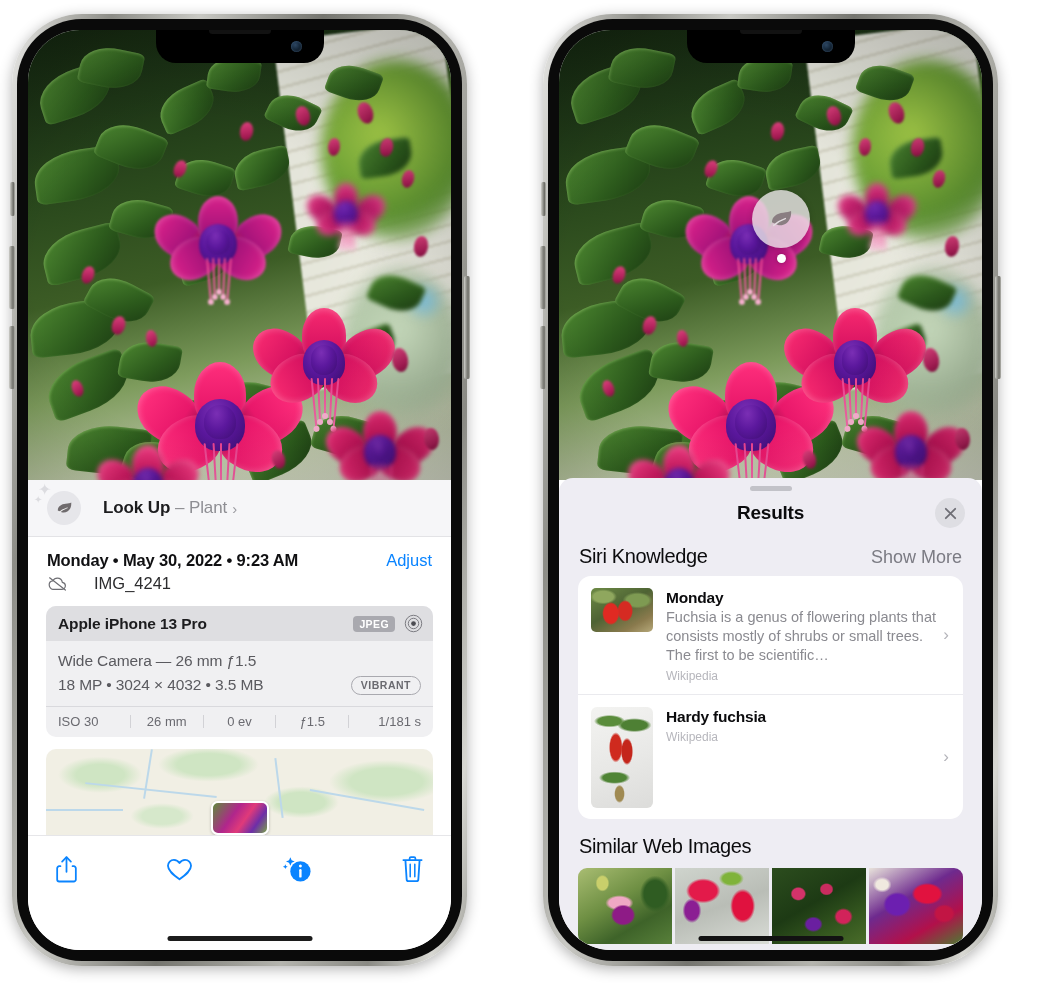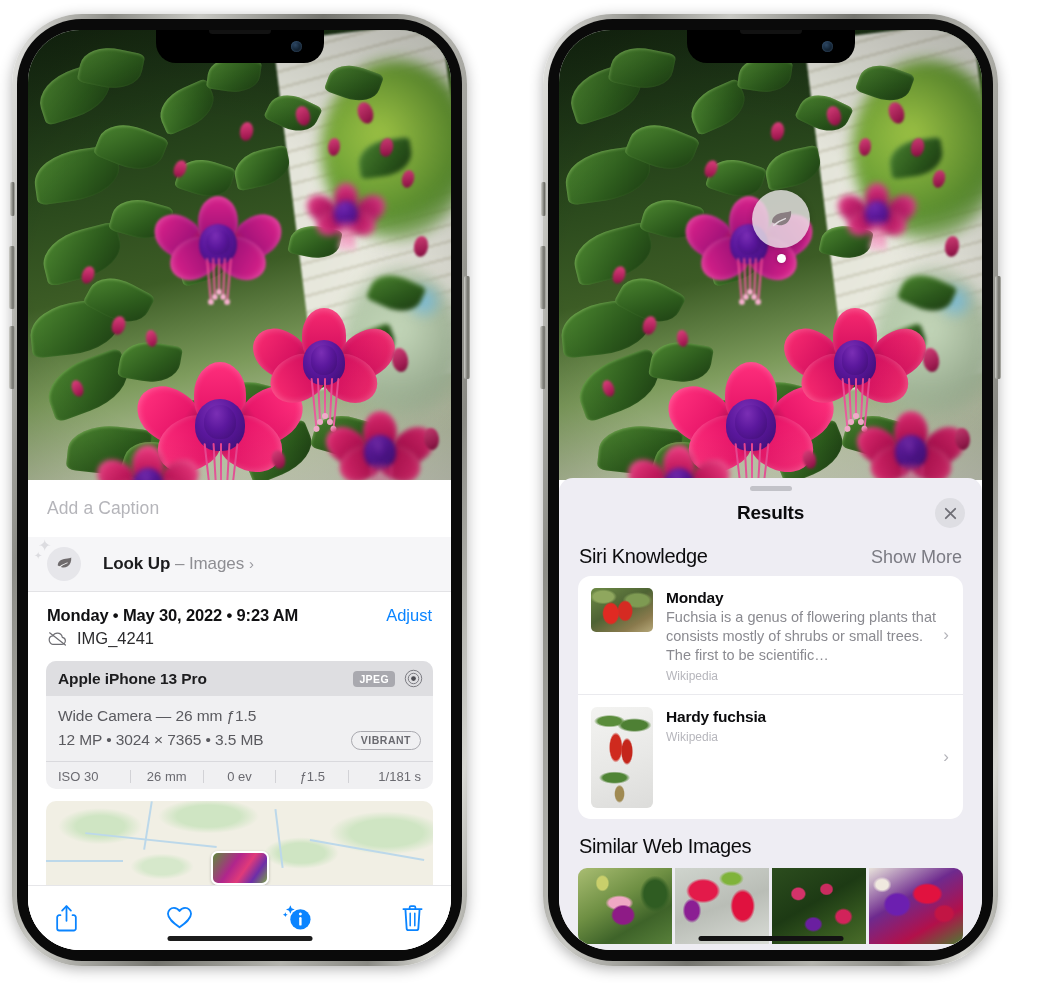--- a/index.html
+++ b/index.html
@@ -78,21 +78,21 @@
   .lu-badge .sp1{left:-9px;top:-9px;font-size:16px;}
   .lu-badge .sp2{left:-13px;top:4px;font-size:10px;}
   .lu-text{font-size:17px;color:#1c1c1e;font-weight:700;letter-spacing:-.1px;}
   .lu-text .sub{font-weight:400;color:#8e8e93;}
   .lu-chev{margin-left:5px;color:#9a9aa0;font-size:15px;}
 
   .datetime{display:flex;align-items:baseline;justify-content:space-between;
      padding:14px 19px 0 19px;}
   .datetime .dt{font-size:16.5px;color:#101012;font-weight:700;letter-spacing:-.15px;}
   .adjust{font-size:16.5px;color:#0a84ff;}
-  .filename{display:flex;align-items:center;gap:9px;padding:4px 19px 13px 19px;}
+  .filename{display:flex;align-items:center;gap:26px;padding:4px 19px 13px 19px;}
   .filename .fname{font-size:16.5px;color:#2c2c2e;}
 
   
   .exif{margin:0 18px;border-radius:10px;overflow:hidden;background:#f0f0f2;}
   .exif-head{background:#dedee1;display:flex;align-items:center;justify-content:space-between;
      padding:8px 10px 8px 12px;}
   .exif-head .dev{font-size:15.5px;font-weight:700;color:#1c1c1e;letter-spacing:-.1px;}
   .exif-head .right{display:flex;align-items:center;gap:9px;}
   .chip-jpeg{background:#a9a9af;color:#fff;font-size:10.5px;font-weight:700;
      letter-spacing:.4px;padding:2px 6px;border-radius:4px;}
@@ -294,37 +294,34 @@
         <div class="blob" style="left: 0px; top: 0px; width: 100%; height: 100%; border-radius: 0px; background: radial-gradient(at 40% 55%, rgba(0, 0, 0, 0) 45%, rgba(0, 0, 0, 0.22) 100%); filter: none;"></div>
       </div>
 
     <div class="notch">
       <div class="speaker"></div>
       <div class="cam"></div>
     </div>
 
     <div class="detail" style="top:450px;">
 
-      <div class="caption-row">
-        <span>Add a Caption</span>
-      </div>
 
       <div class="lookup-row">
         <div class="lu-badge">
           <span class="sparkle sp1">✦</span>
           <span class="sparkle sp2">✦</span>
           <svg width="19" height="19" viewBox="0 0 24 24" aria-hidden="true">
             <path d="M3.5 14.5c0-5 4.2-8.2 10-8.6 3.2-.2 5.6-.6 7-1.4.4 4.8-1.2 8.9-4.4 11-2.6 1.7-5.6 1.9-7.8 1.1-1.9-.7-3.2-1.4-4.8-2.1z" fill="#6f6b6d"></path>
             <path d="M5 17.2c3-2.7 6.3-4.6 10.4-6" stroke="#efefef" stroke-width="1.3" fill="none" stroke-linecap="round"></path>
           </svg>
         </div>
         <div class="lu-text">
           <span>Look Up</span>
           <span class="sub">–</span>
-          <span class="sub">Images</span>
+          <span class="sub">Plant</span>
         </div>
         <span class="lu-chev">›</span>
       </div>
 
       <div class="datetime">
         <span class="dt">Monday • May 30, 2022 • 9:23 AM</span>
         <span class="adjust">Adjust</span>
       </div>
 
       <div class="filename">
@@ -343,21 +340,21 @@
             <svg width="19" height="19" viewBox="0 0 24 24">
               <circle cx="12" cy="12" r="10.4" fill="none" stroke="#76767c" stroke-width="1.2"></circle>
               <circle cx="12" cy="12" r="6.6" fill="none" stroke="#76767c" stroke-width="1.2"></circle>
               <circle cx="12" cy="12" r="3" fill="#4c4c52"></circle>
             </svg>
           </span>
         </div>
         <div class="exif-body">
           <div class="exif-line">Wide Camera — 26 mm ƒ1.5</div>
           <div class="exif-row2">
-            <div class="exif-line">12 MP • 3024 × 7365 • 3.5 MB</div>
+            <div class="exif-line">18 MP • 3024 × 4032 • 3.5 MB</div>
             <span class="chip-vibrant">VIBRANT</span>
           </div>
         </div>
         <div class="exif-foot">
           <span class="cell">ISO 30</span>
           <span class="sep"></span>
           <span class="cell">26 mm</span>
           <span class="sep"></span>
           <span class="cell">0 ev</span>
           <span class="sep"></span>

